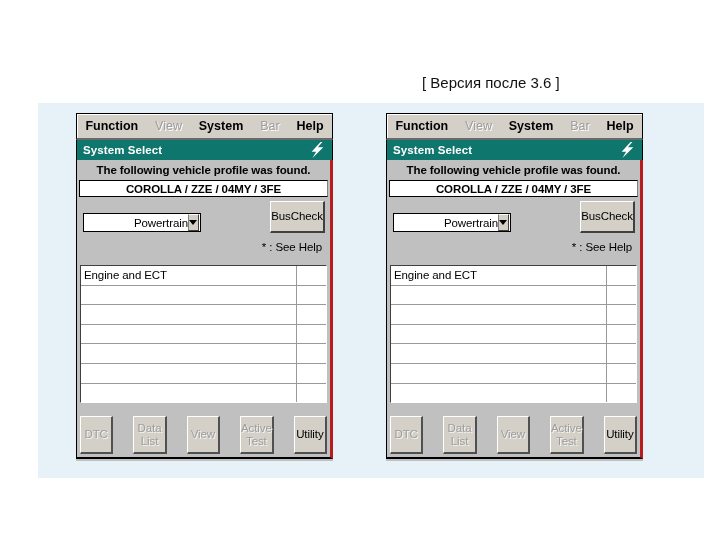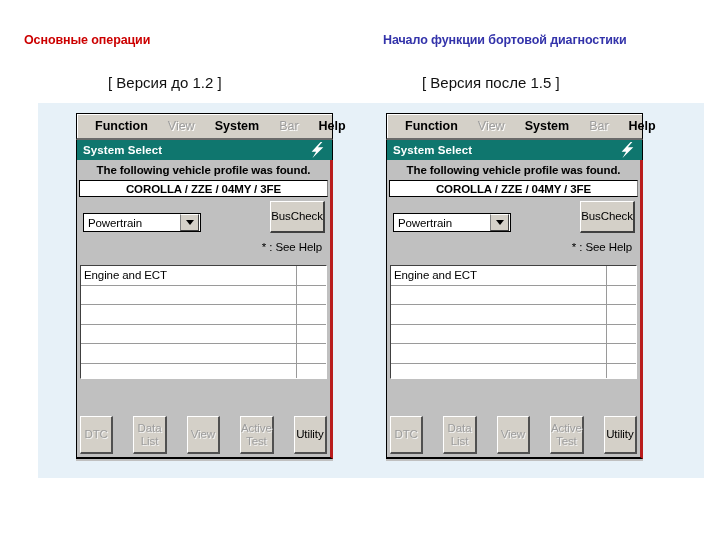--- a/index.html
+++ b/index.html
@@ -97,21 +97,20 @@
     justify-content: space-around;
     box-sizing: border-box;
     box-shadow: inset 1px 1px 0 #ffffff;
   }
   .menu-item {
     font-size: 12.5px;
     font-weight: bold;
     color: #000000;
     white-space: nowrap;
     padding: 0 2px;
-    margin-left: 16px;
   }
   .menu-item.disabled {
     color: #9d9d9d;
     text-shadow: 1px 1px 0 #ffffff;
     font-weight: normal;
   }
 
   
   .titlebar {
     position: relative;
@@ -182,20 +181,21 @@
     position: absolute;
     left: 6px;
     top: 16px;
     width: 118px;
     height: 19px;
     background: #ffffff;
     border: 1px solid #000000;
     box-sizing: border-box;
     display: flex;
     align-items: center;
+    padding-left: 46px;
   }
   .combo-text {
     font-size: 11.5px;
     color: #000;
     padding-left: 4px;
     flex: 1;
     white-space: nowrap;
     letter-spacing: -0.1px;
   }
   .combo-btn {
@@ -247,21 +247,21 @@
     color: #000;
     letter-spacing: -0.1px;
   }
 
   
   .list-wrap {
     position: absolute;
     left: 3px;
     right: 3px;
     top: 105px;
-    height: 114px;
+    height: 138px;
     background: #ffffff;
     border-top: 1px solid #404040;
     border-left: 1px solid #404040;
     border-right: 1px solid #ffffff;
     border-bottom: 1px solid #ffffff;
     box-sizing: border-box;
     overflow: hidden;
   }
   .list-col-divider {
     position: absolute;
@@ -319,27 +319,24 @@
   .tool-btn.disabled {
     color: #9d9d9d;
     text-shadow: 1px 1px 0 #f4f4f4;
     font-weight: normal;
   }
 </style>
 </head>
 <body>
 
 <div class="heading-row">
-  <div class="heading-left">Основные операции</div>
-  <div class="heading-right">Начало функции бортовой диагностики</div>
 </div>
 
 <div class="version-row">
-  <div class="version-label version-left">[ Версия до 1.2 ]</div>
-  <div class="version-label version-right">[ Версия после 1.5 ]</div>
+  <div class="version-label version-right">[ Версия после 3.6 ]</div>
 </div>
 
 <div class="backdrop"></div>
 
 <div class="device device-left">
   <div class="menubar">
     <span class="menu-item">Function</span>
     <span class="menu-item disabled">View</span>
     <span class="menu-item">System</span>
     <span class="menu-item disabled">Bar</span>

